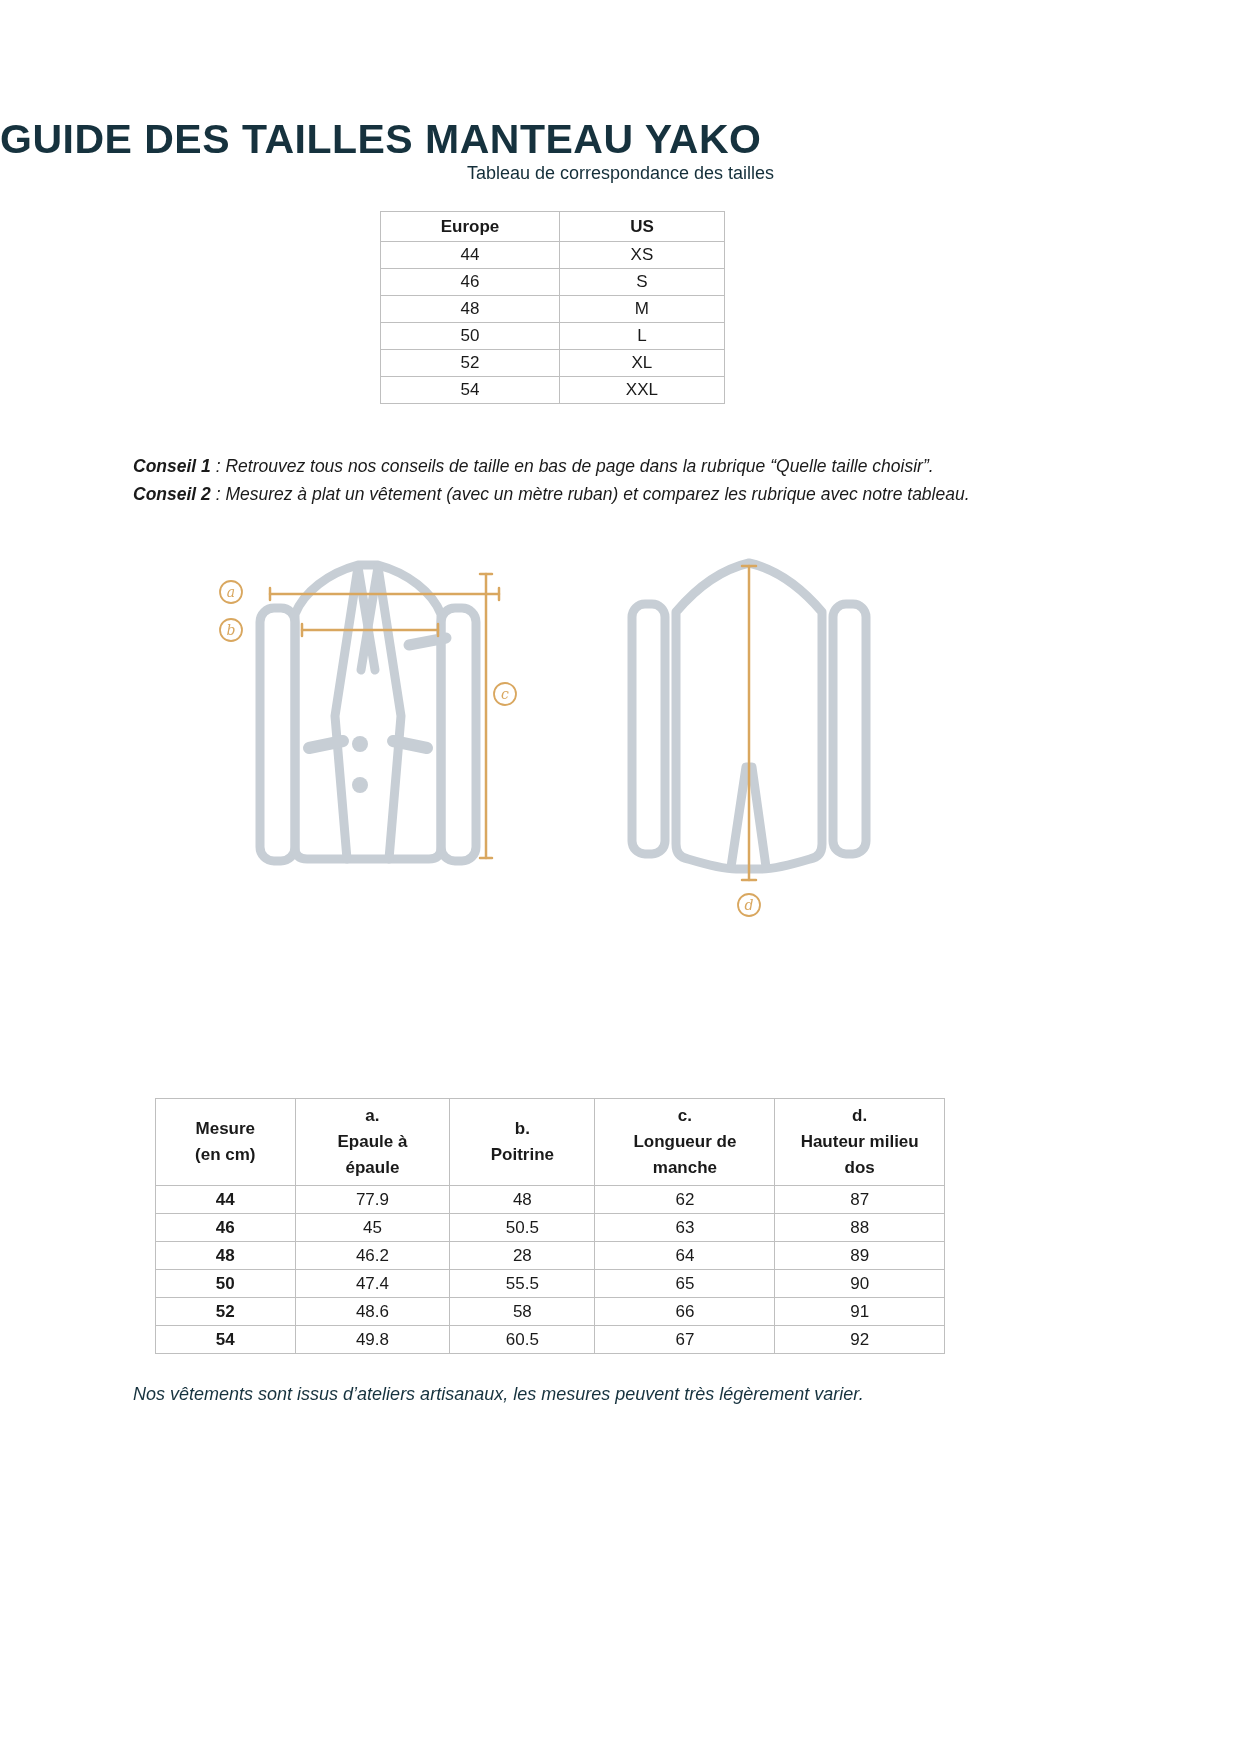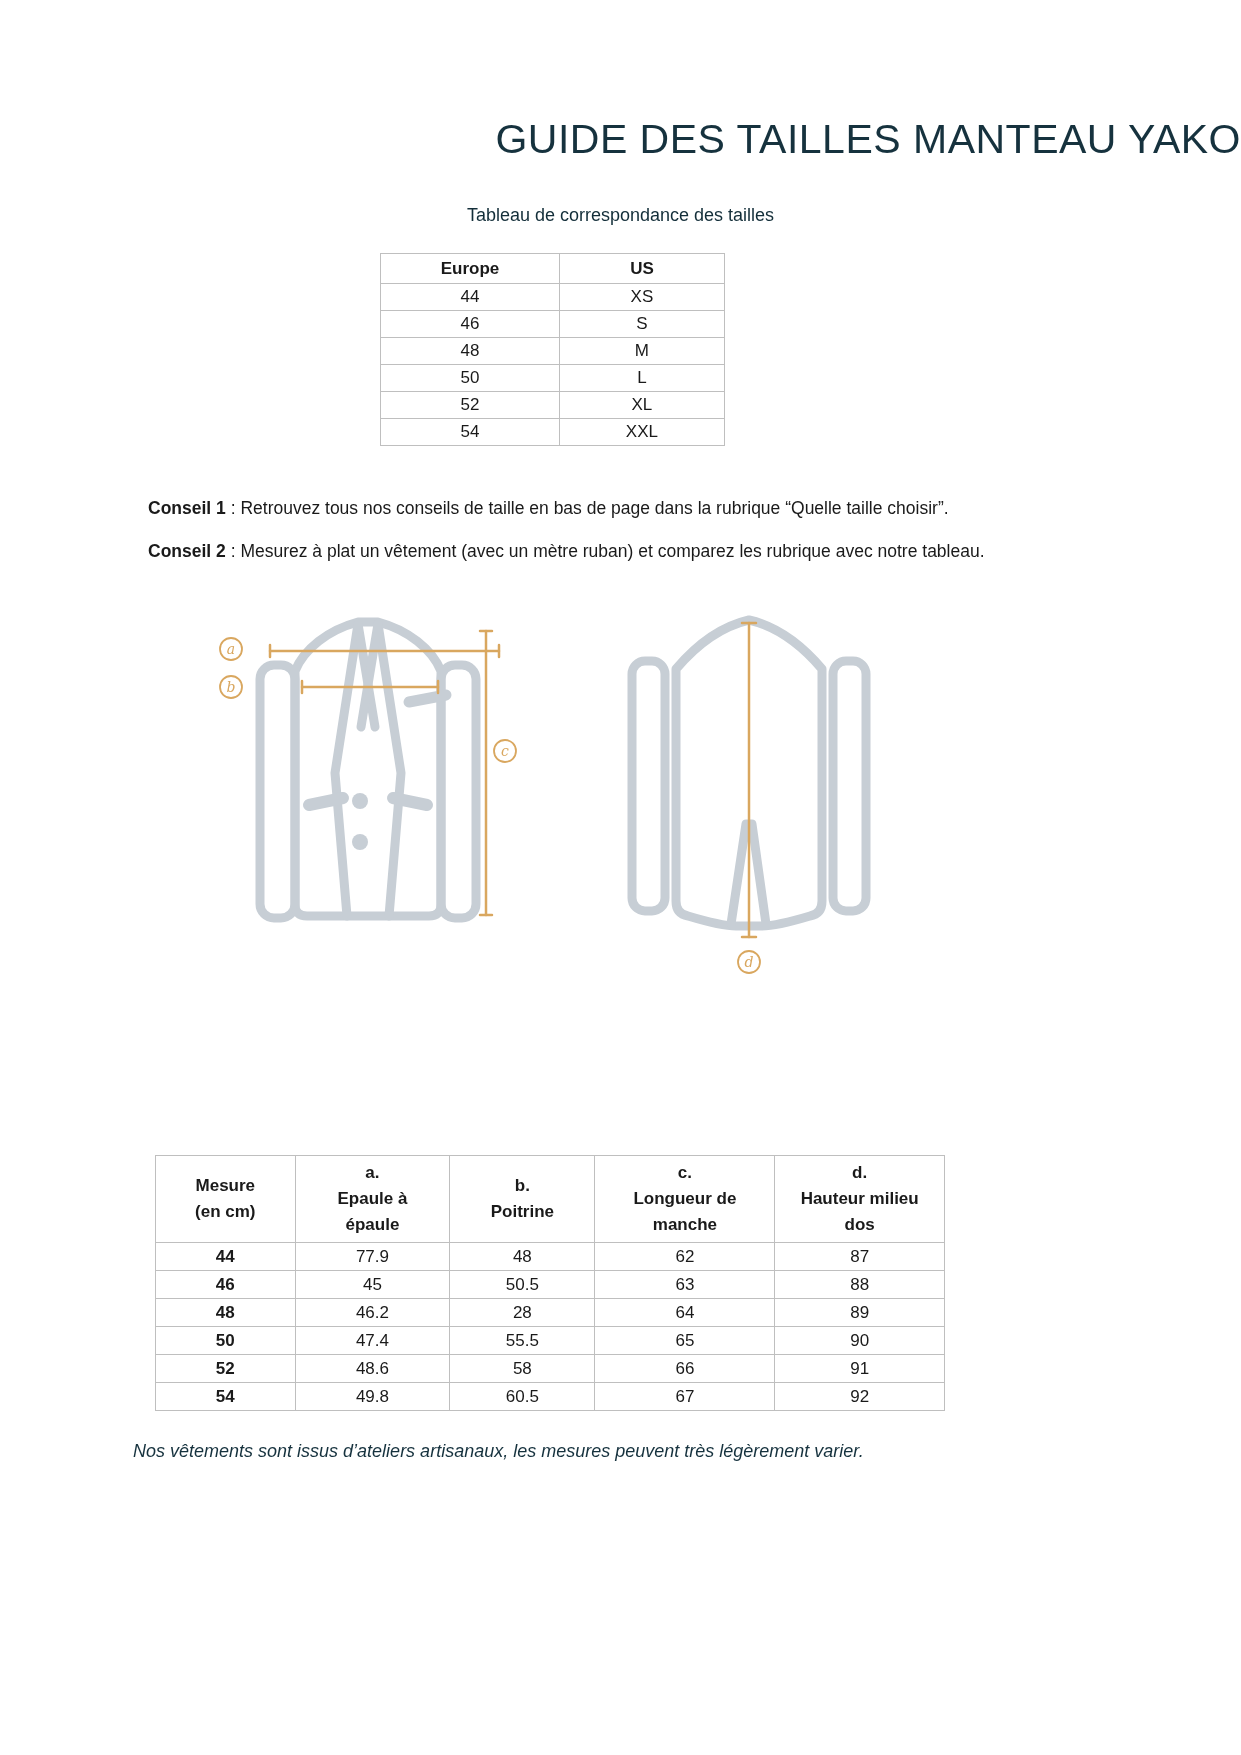--- a/index.html
+++ b/index.html
@@ -7,29 +7,28 @@
   body {
     width: 1241px; height: 1755px;
     font-family: "Liberation Sans", sans-serif;
     color: #1a1a1a;
     overflow: hidden;
   }
   .page { width: 1241px; height: 1755px; position: relative; }
 
   h1.title {
     margin-top: 116px;
-    text-align: right;
+    text-align: left;
     font-size: 41px;
-    font-weight: normal;
+    font-weight: bold;
     letter-spacing: 0.5px;
     color: #16323e;
     line-height: 1.15;
   }
   .subtitle {
-    margin-top: 42px;
     text-align: center;
     font-size: 18px;
     color: #132e39;
   }
 
   table { border-collapse: collapse; table-layout: fixed; }
   th, td {
     border: 1px solid #bfbfbf;
     text-align: center;
     vertical-align: middle;
@@ -43,21 +42,21 @@
   .corr-table col.c-eu { width: 52%; }
   .corr-table col.c-us { width: 48%; }
 
   .tips {
     margin: 48px 0 0 133px;
     width: 968px;
     font-size: 17.5px;
     line-height: 28px;
     color: #1a1a1a;
   }
-  .tips p { margin: 15px; }
+  .tips p { margin: 0; font-style: italic; }
   .tips strong { font-weight: bold; }
 
   .diagrams { margin-top: 40px; position: relative; height: 392px; }
   .diagrams svg { position: absolute; top: 0; }
   .svg-front { left: 208px; }
   .svg-back  { left: 618px; }
 
   .measure-table { margin: 158px 0 0 155px; width: 790px; border-radius: 18px; }
   .measure-table th { font-weight: bold; line-height: 26px; padding: 4px 2px; }
   .measure-table td { line-height: 25px; padding: 1px 2px; }

